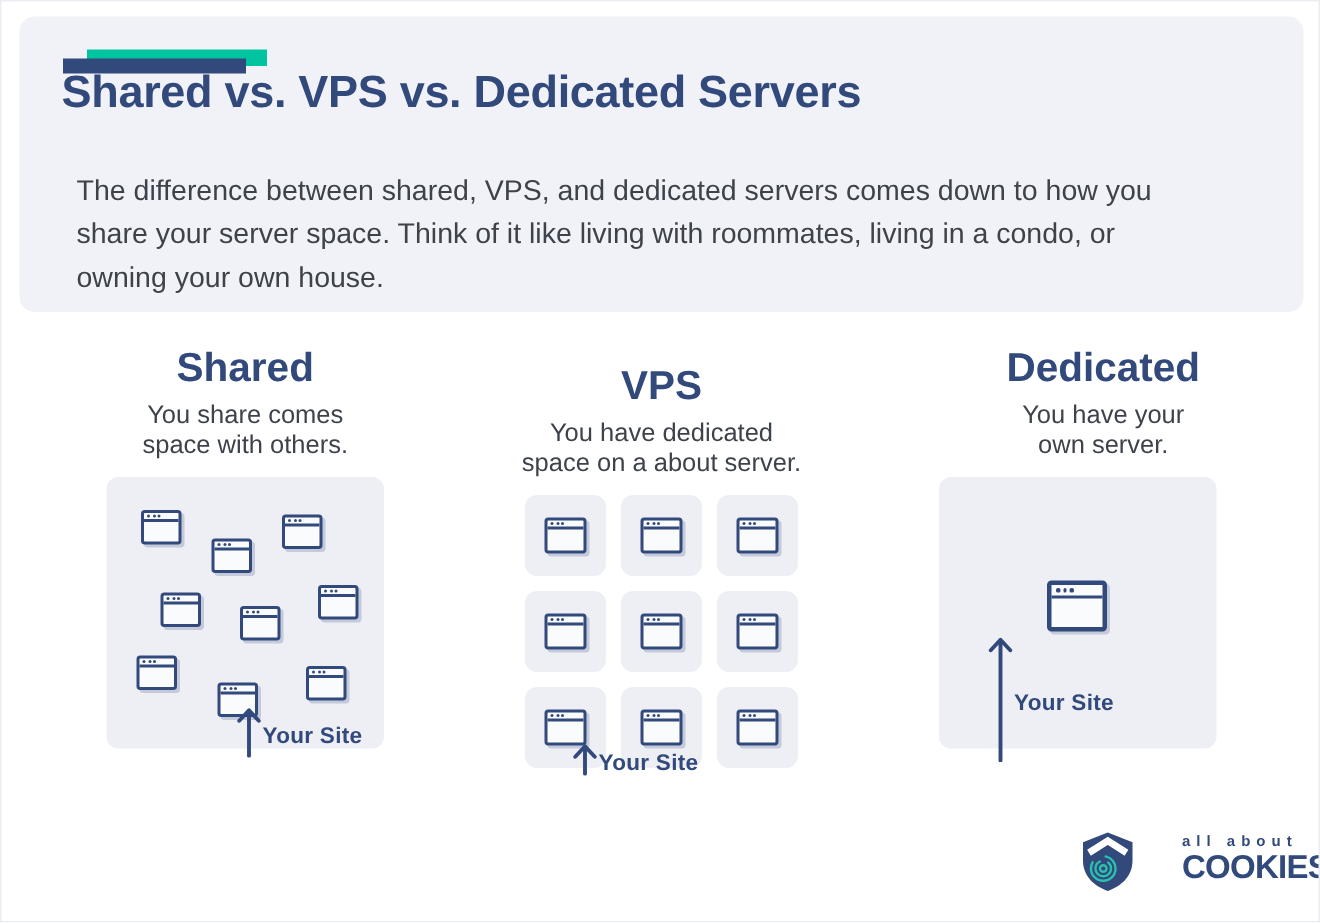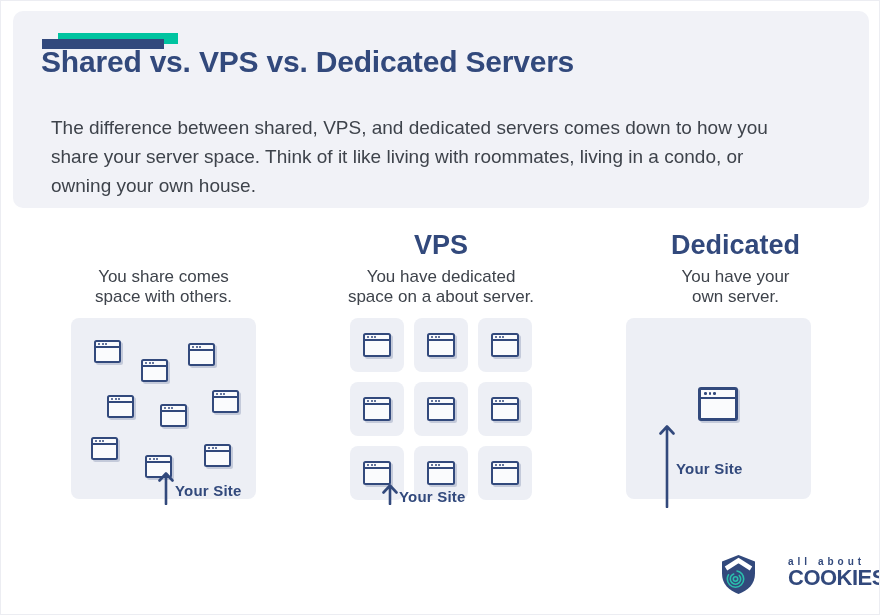--- a/index.html
+++ b/index.html
@@ -97,20 +97,21 @@
     <div class="bar-navy"></div>
     <h1 class="title">Shared vs. VPS vs. Dedicated Servers</h1>
     <p class="desc">The difference between shared, VPS, and dedicated servers comes down to how you
 share your server space. Think of it like living with roommates, living in a condo, or
 owning your own house.</p>
   </header>
 
   <section class="columns">
 
     <div class="col" style="left:70px;width:185px;">
+      <h2>Shared</h2>
       <p class="sub">You share comes
 space with others.</p>
       <div class="canvas box" id="canvas-shared">
           <div class="win" style="left: 23px; top: 22px;">
             <div class="win-bar">
               <span class="dot"></span>
               <span class="dot"></span>
               <span class="dot"></span>
             </div>
           </div>
@@ -172,21 +173,21 @@
           </div>
         </div>
       <div class="pointer" style="left:146px;top:242px;">
         <svg class="arrow" width="18" height="34" viewBox="0 0 18 34">
           <path d="M9 3 V33 M2.5 9.5 L9 2.5 L15.5 9.5"></path>
         </svg>
         <div class="your-site">Your Site</div>
       </div>
     </div>
 
-    <div class="col" style="left:349px;width:182px;">
+    <div class="col" style="left:349px;width:182px;margin-top:12px;">
       <h2>VPS</h2>
       <p class="sub">You have dedicated
 space on a about server.</p>
       <div class="canvas grid" id="canvas-vps">
           <div class="cell">
             <div class="win">
               <div class="win-bar">
                 <span class="dot"></span>
                 <span class="dot"></span>
                 <span class="dot"></span>

